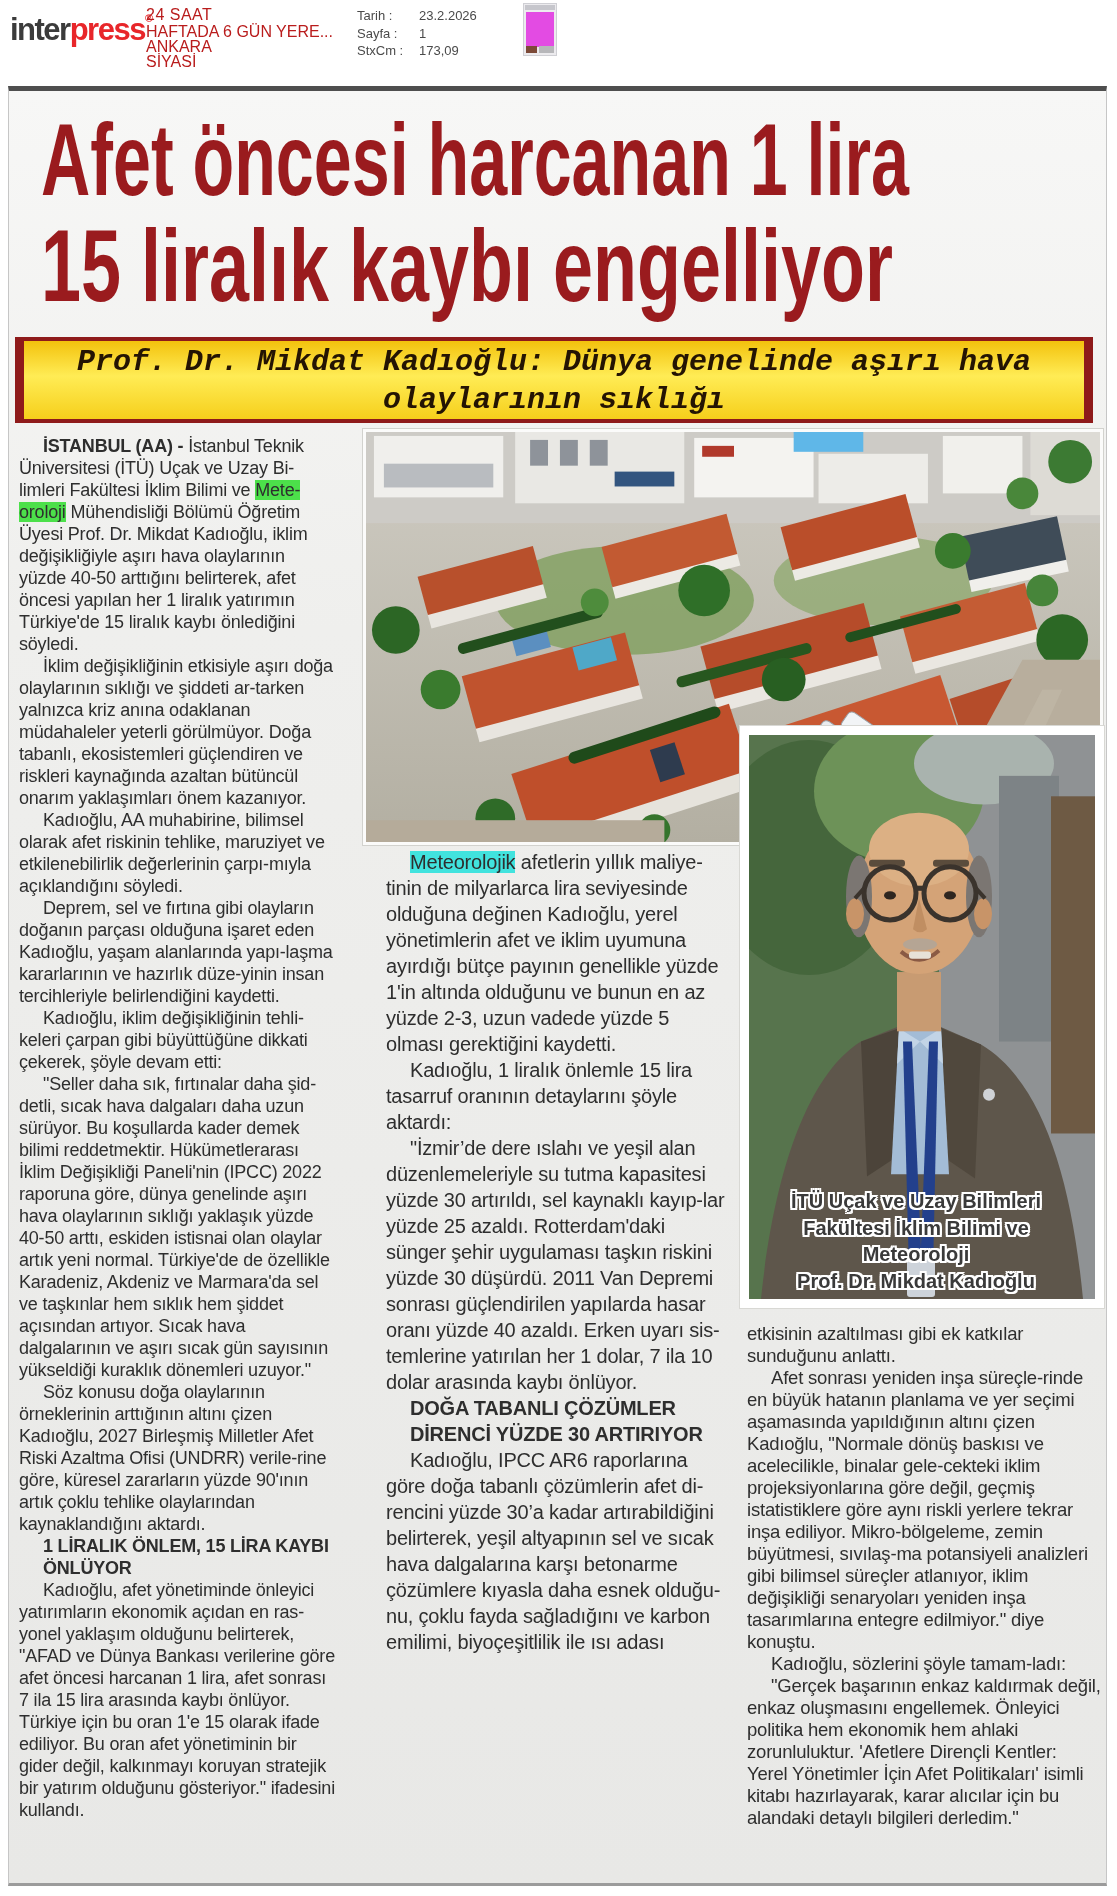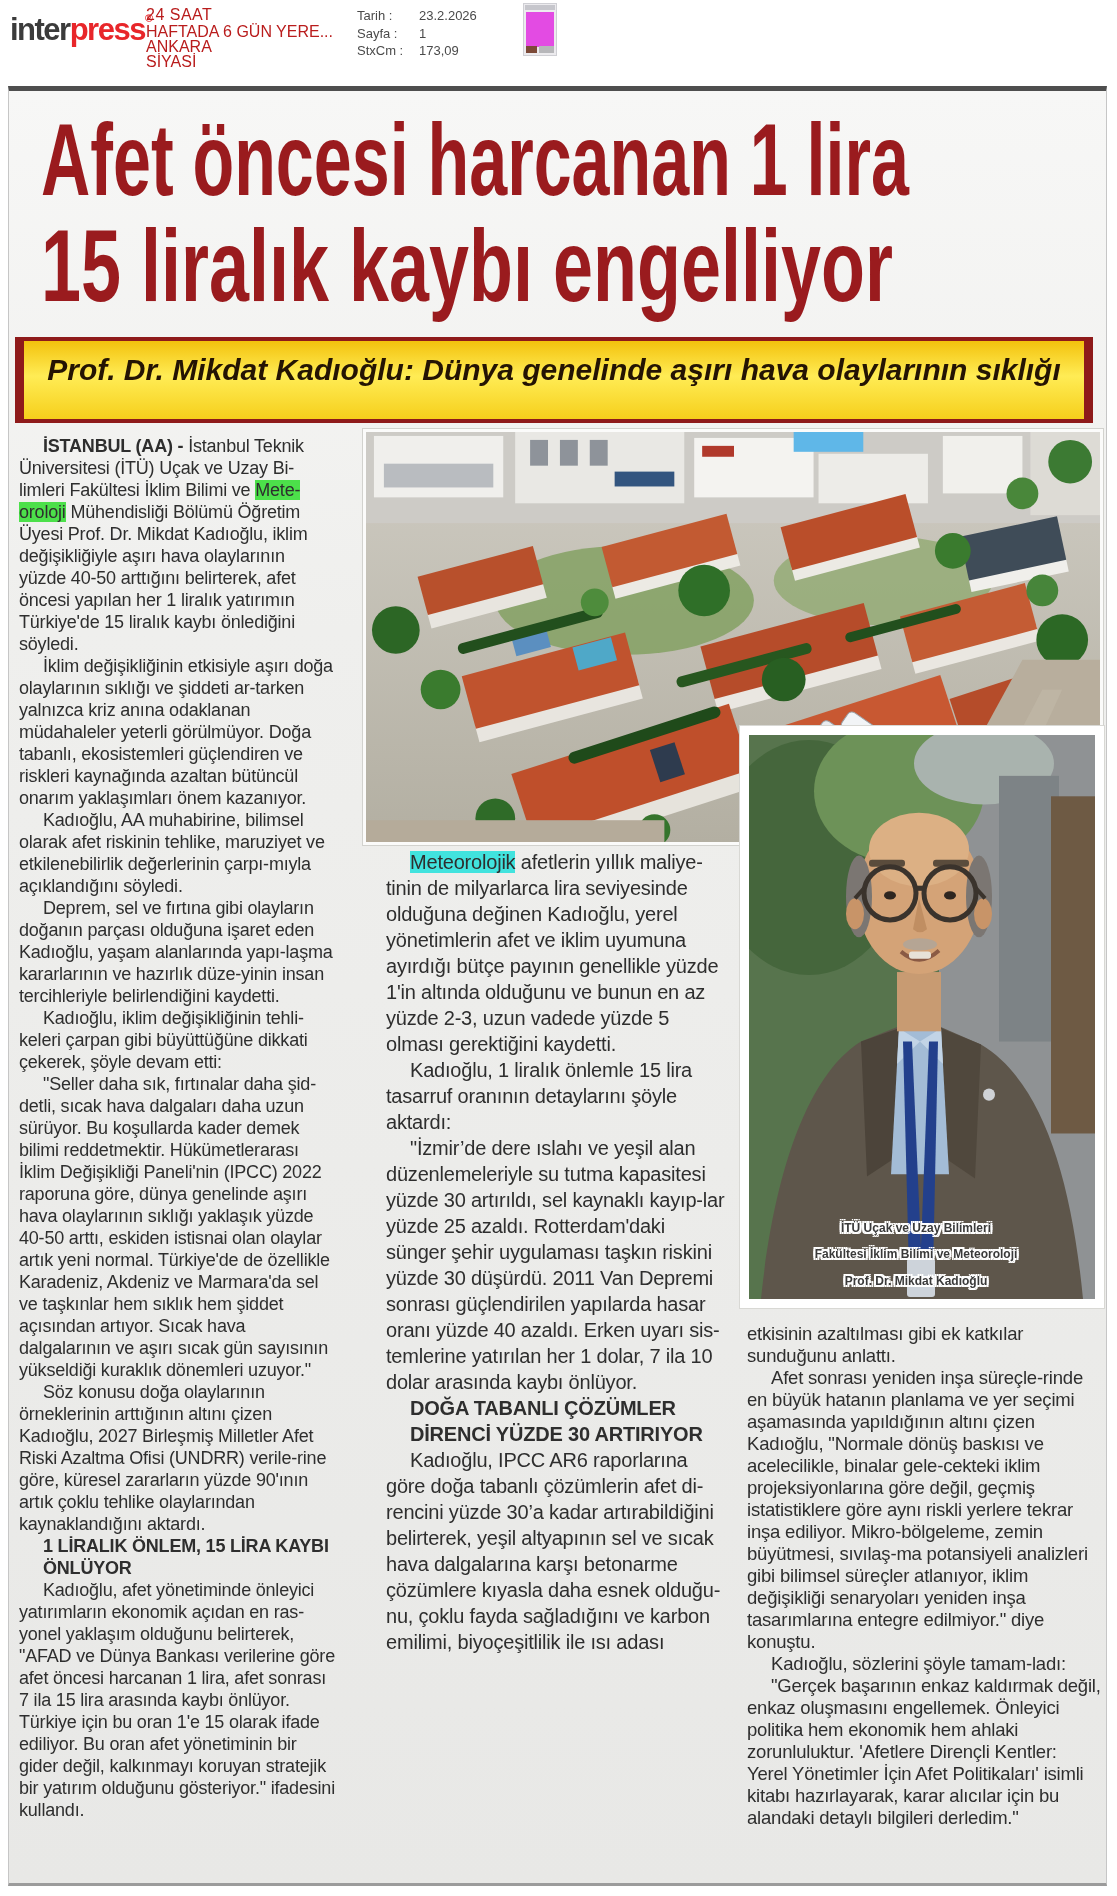--- a/index.html
+++ b/index.html
@@ -26,43 +26,43 @@
   .article{position:absolute;left:8px;top:86px;width:1099px;height:1800px;box-sizing:border-box;
     border-top:5px solid #4e4e4e;border-left:1px solid #c6c6c6;border-right:1px solid #c6c6c6;border-bottom:3px solid #9b9b9b;
     background:linear-gradient(180deg,#f7f7f6 0%,#efefed 30%,#e8e8e6 100%)}
 
   .headline-svg{position:absolute;left:18px;top:8px;width:1062px;height:238px}
   .headline-svg text{fill:var(--c-headline);font-family:"Liberation Sans",sans-serif;font-weight:bold}
 
   .subhead-bar{position:absolute;left:6px;top:246px;width:1078px;height:86px;box-sizing:border-box;
     border:4px solid var(--c-bar-border);border-left-width:9px;border-right-width:9px;
     background:linear-gradient(180deg,var(--c-bar-top) 0%,var(--c-bar-mid) 45%,var(--c-bar-bottom) 100%);
-    text-align:center;font-family:Liberation Sans, sans-serif;font-style:italic;font-weight:bold;
-    color:#241403;font-size:30px;line-height:38px;padding-top:10px}
+    text-align:center;font-family:Liberation Mono, monospace;font-style:italic;font-weight:bold;
+    color:#241403;font-size:30px;line-height:38px;padding-top:2px}
 
   
   .col{position:absolute;color:var(--c-body);overflow:hidden;text-align:left;letter-spacing:-.2px}
   .col p{margin:0}
   .col1{left:10px;top:344px;width:316px;height:1444px;font-size:18px;line-height:22px}
   .col2{left:377px;top:758px;width:341px;height:1032px;font-size:20px;line-height:26px}
   .col3{left:738px;top:1232px;width:354px;height:558px;font-size:18.5px;line-height:22px}
   .para{text-indent:24px}
   .para.no-indent{text-indent:0}
   .sub-hed{font-weight:bold;padding-left:24px}
   .b{font-weight:bold}
   .hg{background:var(--c-hl-green)}
   .hc{background:var(--c-hl-cyan)}
 
   
   .flood{position:absolute;left:354px;top:338px;width:740px;height:416px;border:3px solid #fbfbfa;box-sizing:border-box;box-shadow:0 0 0 1px #d2d2ce}
   .flood svg{display:block;width:100%;height:100%}
   .portrait{position:absolute;left:730px;top:634px;width:366px;height:584px;background:#fff;border:1px solid #d8d8d4;box-sizing:border-box;padding:9px}
   .portrait-inner{position:relative;width:100%;height:100%;overflow:hidden;background:#888}
   .portrait-inner svg{display:block;width:100%;height:100%}
-  .portrait-caption{position:absolute;left:0;right:12px;bottom:5px;text-align:center;font-weight:bold;font-size:12px;line-height:26.5px;color:#3a3a3a;
+  .portrait-caption{position:absolute;left:0;right:12px;bottom:5px;text-align:center;font-weight:bold;font-size:20px;line-height:26.5px;color:#3a3a3a;
     text-shadow:2px 0 0 #fff,-2px 0 0 #fff,0 2px 0 #fff,0 -2px 0 #fff,2px 2px 0 #fff,-2px 2px 0 #fff,2px -2px 0 #fff,-2px -2px 0 #fff}
 </style>
 </head>
 <body>
 
 <div class="masthead">
   <div class="logo"><span>inter</span><span class="press">press</span><sup>®</sup></div>
 
   <div class="pub">
     <div class="pub-name">24 SAAT</div>

